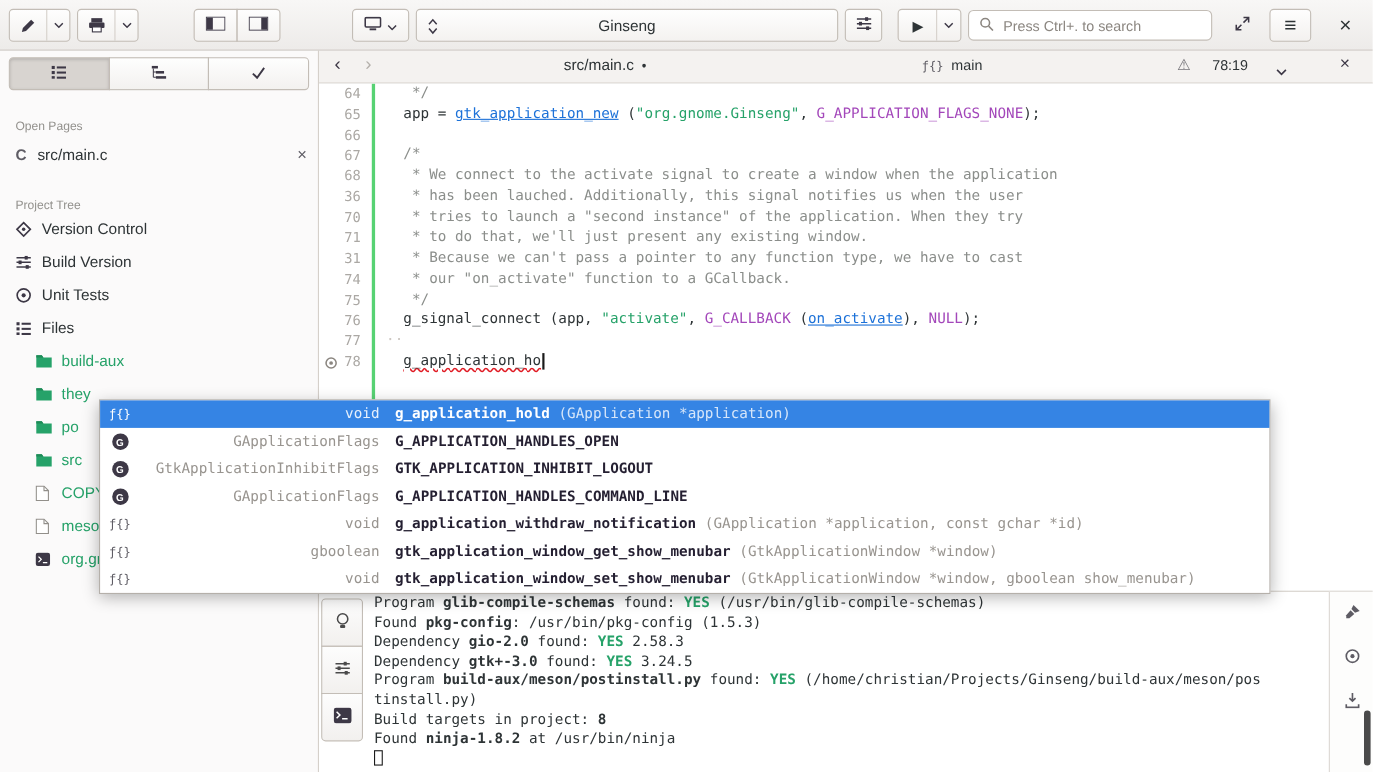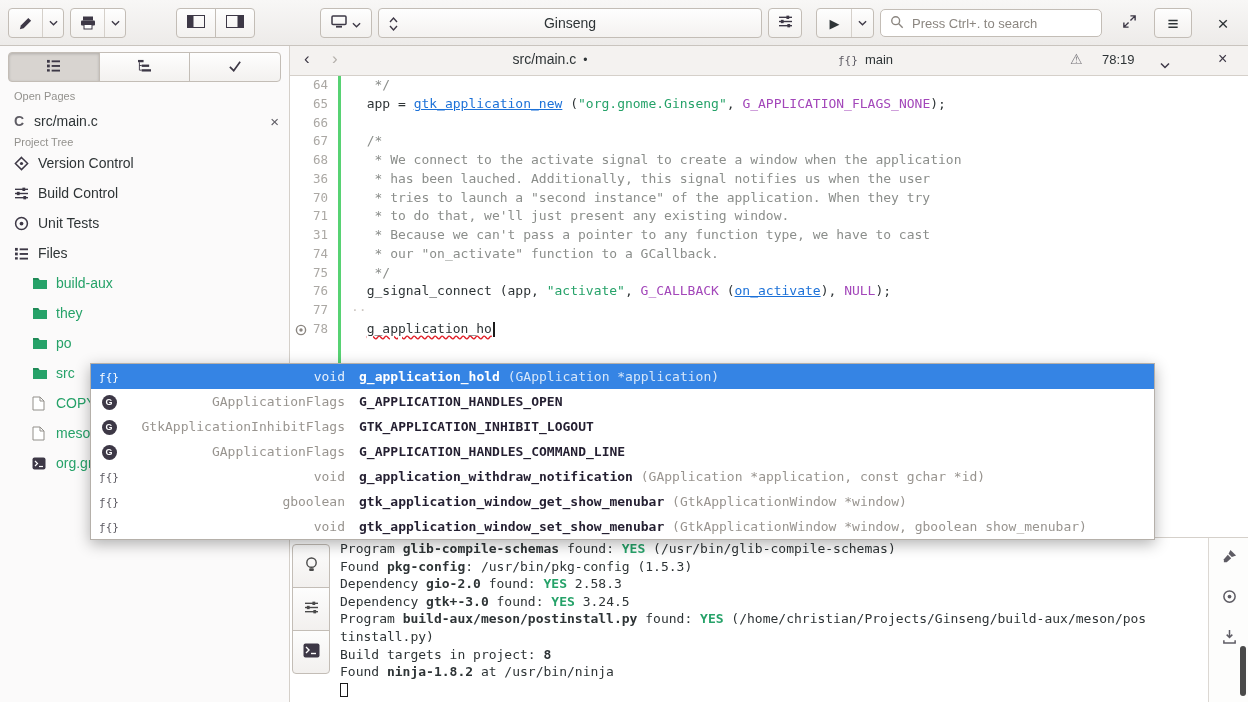--- a/index.html
+++ b/index.html
@@ -36,22 +36,22 @@
   
   .sidebar { position:absolute; left:0; top:46px; width:290px; bottom:0; background:#fbfafa;
     border-right:1px solid #d5d0ca; z-index:2; }
   .sidebar-tabs { display:flex; margin:6px 8px 0 8px; height:30px; }
   .stab { flex:1; display:flex; align-items:center; justify-content:center; background:linear-gradient(#fefefe,#f3f1ef);
     border:1px solid #c3bdb6; margin-left:-1px; }
   .stab:first-child { border-radius:4px 0 0 4px; margin-left:0; }
   .stab:last-child { border-radius:0 4px 4px 0; }
   .stab.active { background:#d8d4d0; box-shadow:inset 0 1px 3px rgba(0,0,0,.18); }
   .section-label { font-size:11px; color:#93918d; padding:0 0 0 14px; }
-  .sl-open { margin-top:8px; }
-  .sl-tree { }
+  .sl-open { margin-top:27px; }
+  .sl-tree { margin-top:26px; }
   .open-row { display:flex; align-items:center; height:30px; margin-top:4px; padding:0 10px 0 14px; }
   .lang-badge { font-weight:bold; font-size:14px; color:#5e5c64; width:20px; }
   .open-label { flex:1; font-size:14px; color:#2e3436; }
   .open-close { color:#5e5c64; font-size:15px; cursor:default; }
   .tree-row { display:flex; align-items:center; height:30px; }
   .tree-row.lvl1 { padding-left:14px; }
   .tree-row.lvl2 { padding-left:32px; }
   .t-icon { width:24px; display:flex; align-items:center; }
   .t-label { font-size:14px; color:#2e3436; white-space:nowrap; }
   .lvl2 .t-label { color:#26a269; }
@@ -289,21 +289,21 @@
         <span class="t-icon">
           <svg width="15" height="13" viewBox="0 0 16 14">
             <line x1="1" y1="2.5" x2="15" y2="2.5" stroke="#3d3846" stroke-width="1.5"></line>
             <line x1="1" y1="7" x2="15" y2="7" stroke="#3d3846" stroke-width="1.5"></line>
             <line x1="1" y1="11.5" x2="15" y2="11.5" stroke="#3d3846" stroke-width="1.5"></line>
             <rect x="9" y="0.7" width="3" height="3.6" fill="#3d3846"></rect>
             <rect x="3" y="5.2" width="3" height="3.6" fill="#3d3846"></rect>
             <rect x="10" y="9.7" width="3" height="3.6" fill="#3d3846"></rect>
           </svg>
         </span>
-        <span class="t-label">Build Control</span>
+        <span class="t-label">Build Version</span>
       </div>
       <div class="tree-row lvl1">
         <span class="t-icon">
           <svg width="15" height="15" viewBox="0 0 16 16">
             <circle cx="8" cy="8" r="6.3" fill="none" stroke="#3d3846" stroke-width="1.6"></circle>
             <circle cx="8" cy="8" r="2" fill="#3d3846"></circle>
           </svg>
         </span>
         <span class="t-label">Unit Tests</span>
       </div>

